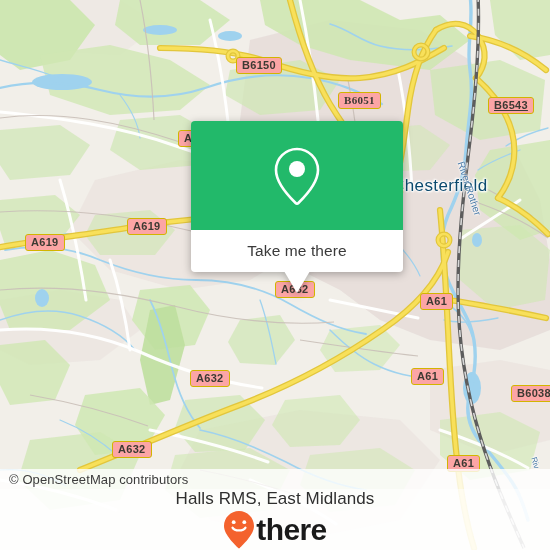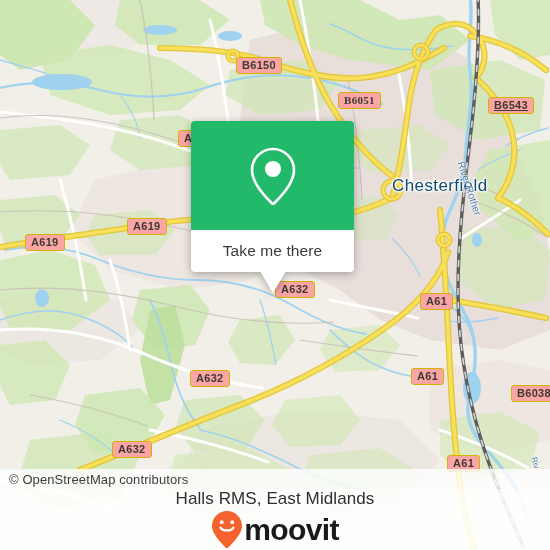--- a/index.html
+++ b/index.html
@@ -19,21 +19,21 @@
   .river-label{font-size:10px;color:#4b7ba8;font-style:normal;
     text-shadow:0 0 2px #fff,0 0 2px #fff,0 0 3px #fff;}
 
   
   .shield{position:absolute;display:inline-flex;align-items:center;justify-content:center;
     background:#fca5a5;border:1.6px solid #d2b400;border-radius:3px;
     color:#3d3a33;font-size:11px;font-weight:700;letter-spacing:.3px;
     padding:1px 5px 2px 5px;line-height:12px;box-sizing:border-box;height:17px;}
 
   
-  #popup{position:absolute;left:191px;top:121px;width:163px;
+  #popup{position:absolute;left:191px;top:121px;width:212px;
     filter:drop-shadow(0 2px 4px rgba(0,0,0,.30));}
   #popup-top{background:#22b96a;border-radius:4px 4px 0 0;height:109px;
     display:flex;align-items:center;justify-content:center;}
   #popup-bottom{background:#fff;border-radius:0 0 4px 4px;height:42px;
     display:flex;align-items:center;justify-content:center;}
   #popup-label{font-size:15.5px;color:#3a3a3a;letter-spacing:.1px;}
   #popup-tail{position:absolute;left:50%;transform:translateX(-50%);top:150px;
     width:0;height:0;border-left:13px solid transparent;border-right:13px solid transparent;
     border-top:22px solid #fff;}
 
@@ -276,17 +276,17 @@
   <div id="bottombar">
     <span id="place-name">Halls RMS, East Midlands</span>
     <div id="brand">
       <svg width="32" height="40" viewBox="0 0 32 40">
         <path d="M16 1 C7.7 1 1 7.7 1 16 C1 25 13 35.5 15.1 37.9 C15.6 38.4 16.4 38.4 16.9 37.9
                  C19 35.5 31 25 31 16 C31 7.7 24.3 1 16 1 Z" fill="#f4622d"></path>
         <circle cx="10.7" cy="12.2" r="1.9" fill="#ffffff"></circle>
         <circle cx="21.3" cy="12.2" r="1.9" fill="#ffffff"></circle>
         <path d="M9.5 17.6 C11.6 21.4 20.4 21.4 22.5 17.6" fill="none" stroke="#ffffff" stroke-width="2.2" stroke-linecap="round"></path>
       </svg>
-      <span id="brand-word">moovit</span>
+      <span id="brand-word">there</span>
     </div>
   </div>
 
 </div>
 
 </body></html>

